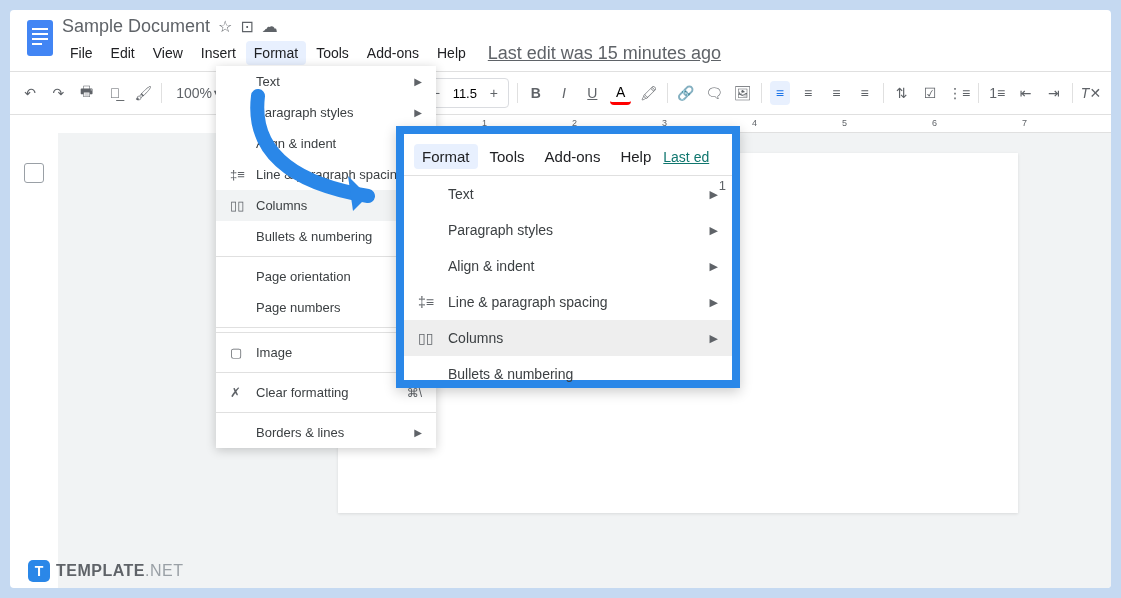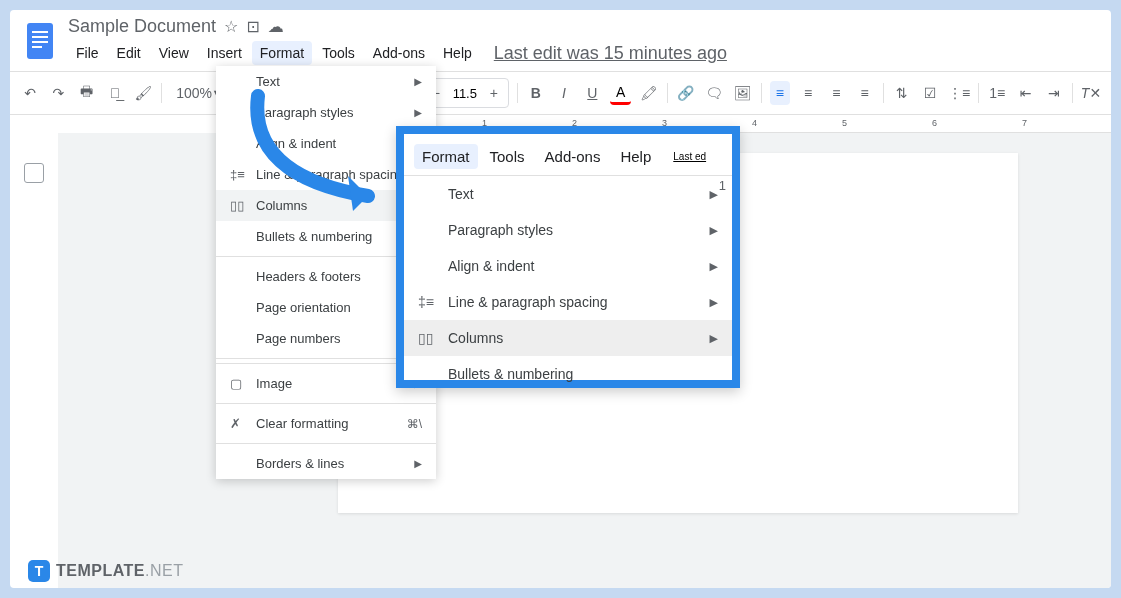--- a/index.html
+++ b/index.html
@@ -1,18 +1,18 @@
 <!DOCTYPE html>
 <html><head>
 <meta charset="utf-8">
 <style>
 *{box-sizing:border-box;margin:0;padding:0;font-family:Arial,sans-serif}
 body{background:#c5d9f1;width:1121px;height:598px;position:relative;overflow:hidden;padding:10px}
 .app{background:#fff;width:100%;height:100%;position:relative;border-radius:4px;overflow:hidden}
-.header{padding:6px 12px 0;display:flex;align-items:center;gap:10px}
+.header{padding:6px 12px 0;display:flex;align-items:flex-start;gap:4px}
 .doc-icon{width:36px;height:44px;display:flex;align-items:center;justify-content:center}
 .doc-icon svg{width:30px;height:40px}
 .title-area{flex:1}
 .title-row{display:flex;align-items:center;gap:8px}
 .doc-title{font-size:18px;color:#5f6368}
 .title-icons{display:flex;gap:8px;color:#5f6368}
 .title-icons span{cursor:pointer;font-size:16px}
 .menubar{display:flex;gap:2px;margin-top:4px;font-size:14px;color:#202124;align-items:center}
 .menu-item{padding:4px 8px;cursor:pointer;border-radius:4px}
 .menu-item.active{background:#e8f0fe}
@@ -34,21 +34,21 @@
 .dropdown{position:absolute;top:56px;left:206px;width:220px;background:#fff;box-shadow:0 2px 10px rgba(0,0,0,.2);z-index:10}
 .dd-item{padding:8px 14px 8px 40px;font-size:13px;color:#3c4043;cursor:pointer;display:flex;align-items:center;justify-content:space-between;position:relative}
 .dd-item:hover,.dd-item.highlighted{background:#f1f3f4}
 .dd-item .arrow{color:#5f6368;font-size:10px}
 .dd-item .ico{position:absolute;left:14px;font-size:13px;color:#5f6368}
 .dd-item .shortcut{color:#5f6368;font-size:12px}
 .dd-sep{height:1px;background:#e0e0e0;margin:4px 0}
 .callout{position:absolute;top:116px;left:386px;width:344px;height:262px;border:8px solid #2a87e8;background:#fff;z-index:20;box-shadow:0 4px 12px rgba(0,0,0,.2)}
 .co-menubar{display:flex;gap:4px;padding:10px 10px 6px;font-size:15px;color:#202124;align-items:center}
 .co-menubar .menu-item.active{background:#e8f0fe}
-.co-menubar .last-edit2{margin-left:10px;color:#000000;text-decoration:underline;font-size:10px}
+.co-menubar .last-edit2{margin-left:0;color:#0f766e;text-decoration:underline;font-size:14px}
 .co-dropdown{border-top:1px solid #e0e0e0}
 .co-item{padding:10px 14px 10px 44px;font-size:14px;color:#3c4043;cursor:pointer;display:flex;align-items:center;justify-content:space-between;position:relative}
 .co-item:hover,.co-item.highlighted{background:#eee}
 .co-item .arrow{color:#5f6368;font-size:11px}
 .co-item .ico{position:absolute;left:14px;font-size:14px;color:#5f6368}
 .co-side{position:absolute;right:6px;top:44px;font-size:13px;color:#5f6368}
 .arrow-svg{position:absolute;top:76px;left:218px;z-index:30;pointer-events:none}
 .brand{position:absolute;bottom:6px;left:18px;display:flex;align-items:center;gap:6px;z-index:5}
 .brand-icon{width:22px;height:22px;background:#2a87e8;border-radius:5px;display:flex;align-items:center;justify-content:center;color:#fff;font-weight:bold;font-size:14px}
 .brand-text{font-size:16px;font-weight:bold;color:#5f6368;letter-spacing:.5px}
@@ -183,23 +183,20 @@
     <div class="dd-item highlighted">
         <span class="ico">▯▯</span>
         <span>Columns</span>
         <span class="arrow">▶</span>
       </div>
     <div class="dd-item">
         <span>Bullets &amp; numbering</span>
       </div>
     <div class="dd-sep"></div>
     <div class="dd-item">
-        <span>Headers &amp; footers</span>
-      </div>
-    <div class="dd-item">
         <span>Page orientation</span>
       </div>
     <div class="dd-item">
         <span>Page numbers</span>
       </div>
     <div class="dd-sep"></div>
     <div class="dd-sep"></div>
     <div class="dd-item">
         <span class="ico">▢</span>
         <span>Image</span>

